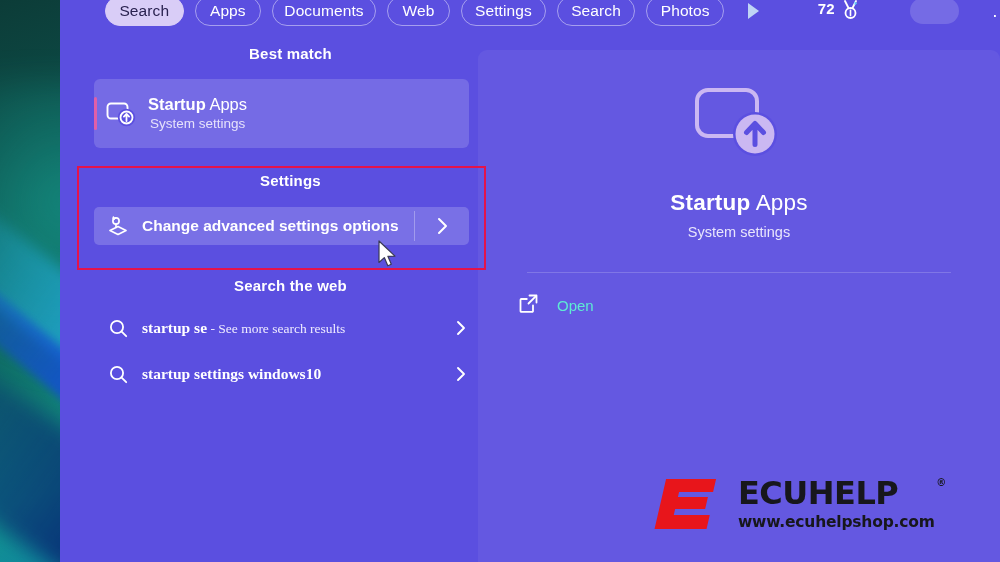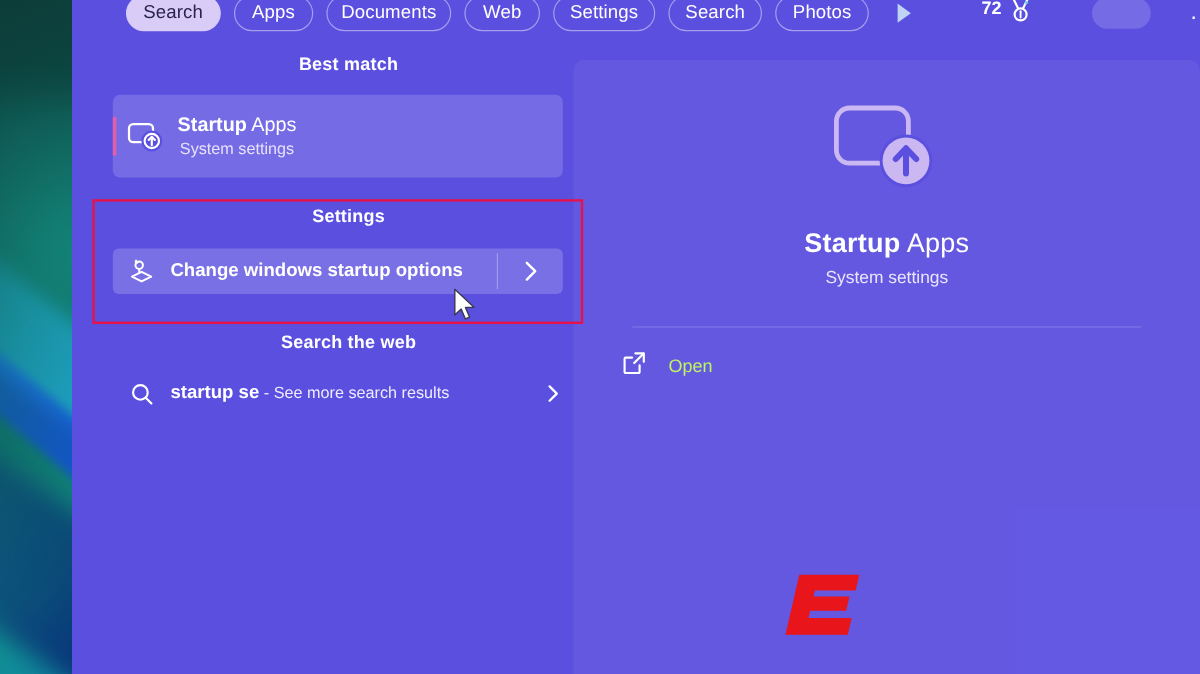--- a/index.html
+++ b/index.html
@@ -141,21 +141,21 @@
 
   .web-row{
     margin-left:34px; width:378px; height:46px;
     display:flex; align-items:center; position:relative;
   }
   #web-list{ margin-top:11px; }
   .web-row .icon-wrap{
     width:48px; display:flex; align-items:center; justify-content:center;
   }
   .web-row .label{
-    color:#fff; font-size:15.5px; font-weight:600; white-space:nowrap;
+    color:#fff; font-size:15.5px; font-weight:600; white-space:nowrap;font-family:Liberation Serif, serif;
   }
   .web-row .label .sub{
     font-weight:400; font-size:13.5px; color:#efecff;
   }
   .web-row .chev{
     position:absolute; right:6px; top:0; height:46px;
     display:flex; align-items:center;
   }
 
   
@@ -176,21 +176,21 @@
     text-align:center; color:#e9e6fc; font-size:14.5px; margin-top:8px;
   }
   #preview-divider{
     margin:32px auto 0; width:424px; height:1px;
     background:rgba(255,255,255,.18);
   }
   #open-action{
     margin:17px 0 0 40px; height:30px;
     display:flex; align-items:center; gap:18px;
   }
-  #open-label{ color:#bef264; font-size:15px; }
+  #open-label{ color:#5eead4; font-size:15px; }
 
   
   #annotation{
     position:absolute; left:77px; top:166px; width:409px; height:104px;
     border:2.5px solid #e4134a; pointer-events:none;
   }
 
   
   #cursor{ position:absolute; left:377px; top:240px; }
 
@@ -301,21 +301,21 @@
 
     <div class="settings-row">
       <div class="icon-wrap">
         <svg width="24" height="22" viewBox="0 0 24 22">
           <path d="M4 15.5 L12 11.5 L20 15.5 L12 19.5 Z" fill="none" stroke="#ffffff" stroke-width="1.7" stroke-linejoin="round"></path>
           <circle cx="10" cy="6" r="3.1" fill="none" stroke="#ffffff" stroke-width="1.7"></circle>
           <path d="M7 3.2 L9.4 3.2 M7.4 2 L7 3.4 L8.3 4.1" stroke="#ffffff" stroke-width="1.5" fill="none" stroke-linecap="round" stroke-linejoin="round"></path>
           <path d="M10 9.1 L10 12.3" stroke="#ffffff" stroke-width="1.7" stroke-linecap="round"></path>
         </svg>
       </div>
-      <div class="label">Change windows startup options</div>
+      <div class="label">Change advanced settings options</div>
       <div class="divider"></div>
       <div class="chev">
         <svg width="11" height="18" viewBox="0 0 11 18">
           <path d="M2 2 L9 9 L2 16" stroke="#ffffff" stroke-width="2" fill="none" stroke-linecap="round" stroke-linejoin="round"></path>
         </svg>
       </div>
     </div>
 
     <div id="web-title" class="section-title">Search the web</div>
 
@@ -332,20 +332,34 @@
         <div class="chev">
           <svg width="10" height="16" viewBox="0 0 10 16">
               <path d="M2 2 L8 8 L2 14" stroke="#ffffff" stroke-width="1.9" fill="none" stroke-linecap="round" stroke-linejoin="round"></path>
             </svg>
         </div>
       </div>
 
 
 
 
+      <div class="web-row">
+        <div class="icon-wrap">
+          <svg width="19" height="19" viewBox="0 0 19 19">
+            <circle cx="8" cy="8" r="6.1" fill="none" stroke="#ffffff" stroke-width="1.8"></circle>
+            <path d="M12.4 12.4 L17.2 17.2" stroke="#ffffff" stroke-width="1.8" stroke-linecap="round"></path>
+          </svg>
+        </div>
+        <div class="label"><span>startup settings windows10</span><span class="sub"></span></div>
+        <div class="chev">
+          <svg width="10" height="16" viewBox="0 0 10 16">
+              <path d="M2 2 L8 8 L2 14" stroke="#ffffff" stroke-width="1.9" fill="none" stroke-linecap="round" stroke-linejoin="round"></path>
+            </svg>
+        </div>
+      </div>
 
     </div>
   </div>
 
   <div id="preview">
     <div id="preview-icon">
       <svg width="92" height="78" viewBox="0 0 92 78">
         <rect x="4" y="4" width="60" height="46" rx="11" fill="none" stroke="#cbb8f2" stroke-width="4"></rect>
         <circle cx="62" cy="48" r="22" fill="#5b4fe0"></circle>
         <circle cx="62" cy="48" r="19.5" fill="#cbb8f2"></circle>
@@ -369,20 +383,24 @@
   </div>
 
   <div id="watermark">
     <div id="wm-mark">
       <svg width="74" height="58" viewBox="0 0 74 58">
         <g transform="skewX(-13) translate(9,0)">
           <path d="M6 4 L56 4 L56 17 L22 17 L22 22 L52 22 L52 34 L22 34 L22 40 L58 40 L58 54 L6 54 Z" fill="#e8151b"></path>
         </g>
       </svg>
     </div>
+    <div id="wm-text">
+      <div id="wm-name"><span>ECUHELP</span><span id="wm-reg">®</span></div>
+      <div id="wm-url">www.ecuhelpshop.com</div>
+    </div>
   </div>
 
 </div>
 
 <div id="annotation"></div>
 
 <div id="cursor">
   <svg width="22" height="30" viewBox="0 0 22 30">
     <path d="M2 1 L2 22.5 L7.3 17.6 L10.8 25.8 L14.3 24.2 L10.9 16.3 L18 16.1 Z" fill="#ffffff" stroke="#3a3a55" stroke-width="1.2" stroke-linejoin="round"></path>
   </svg>

